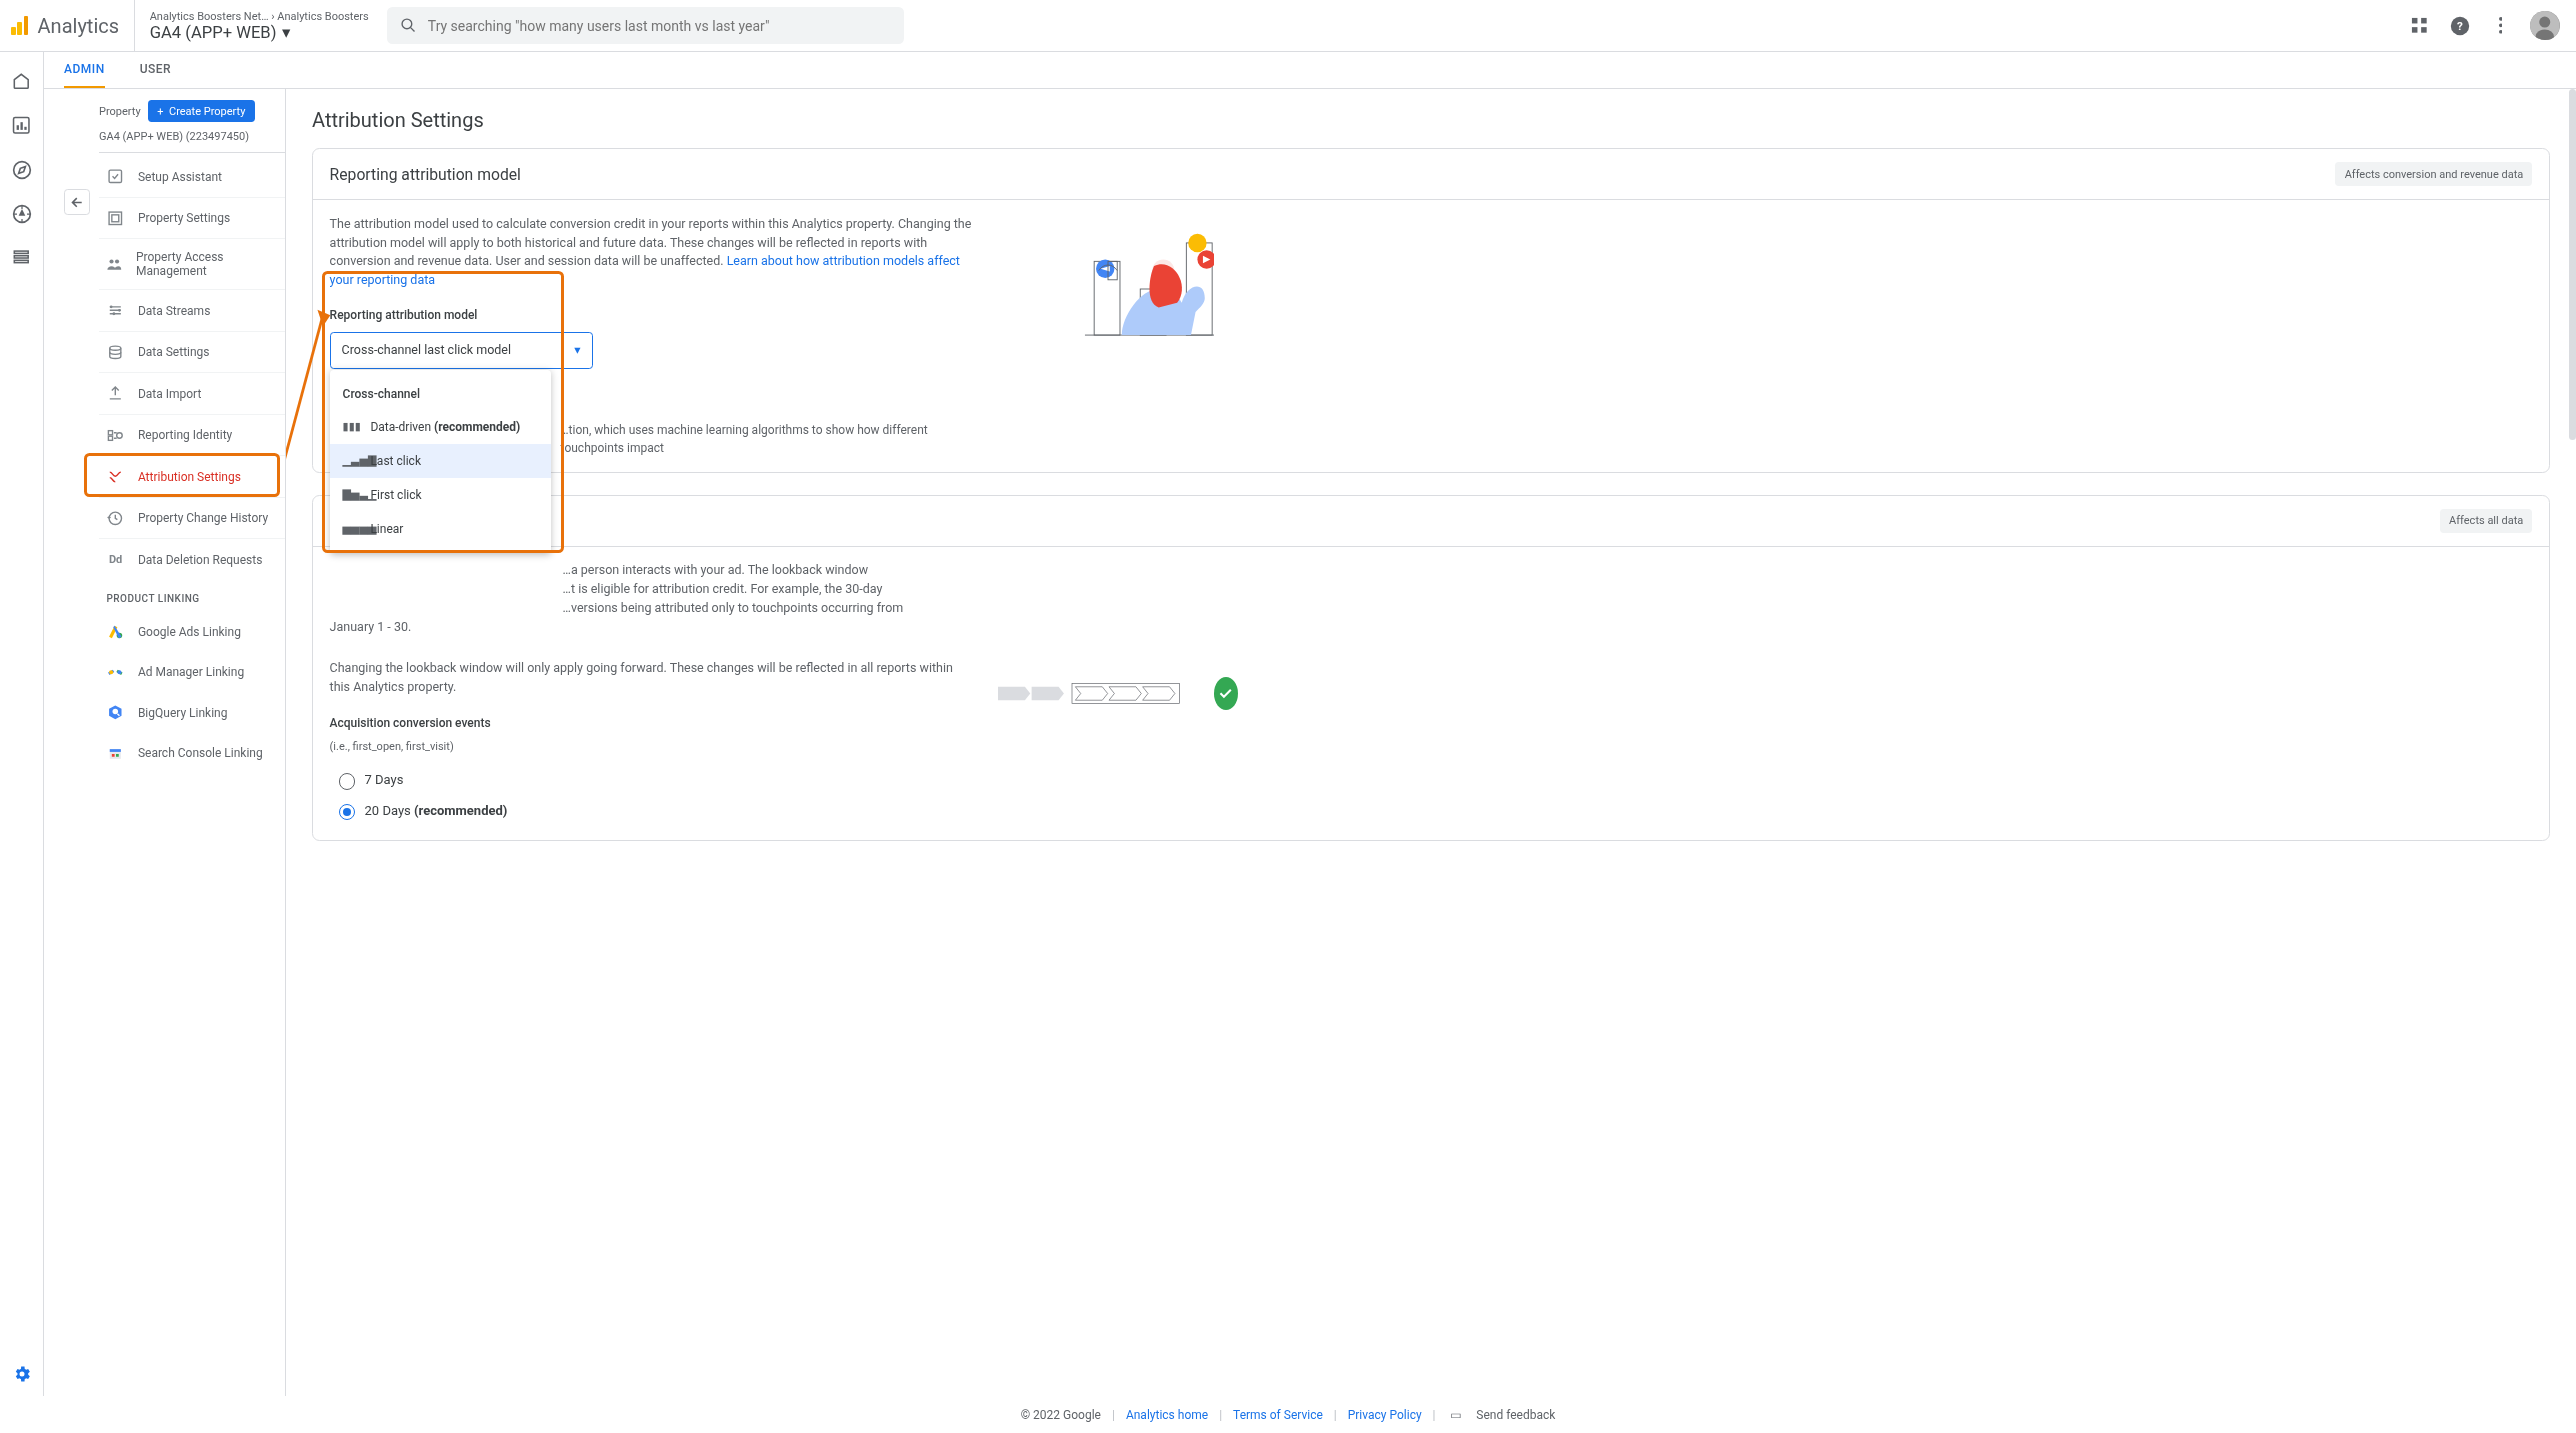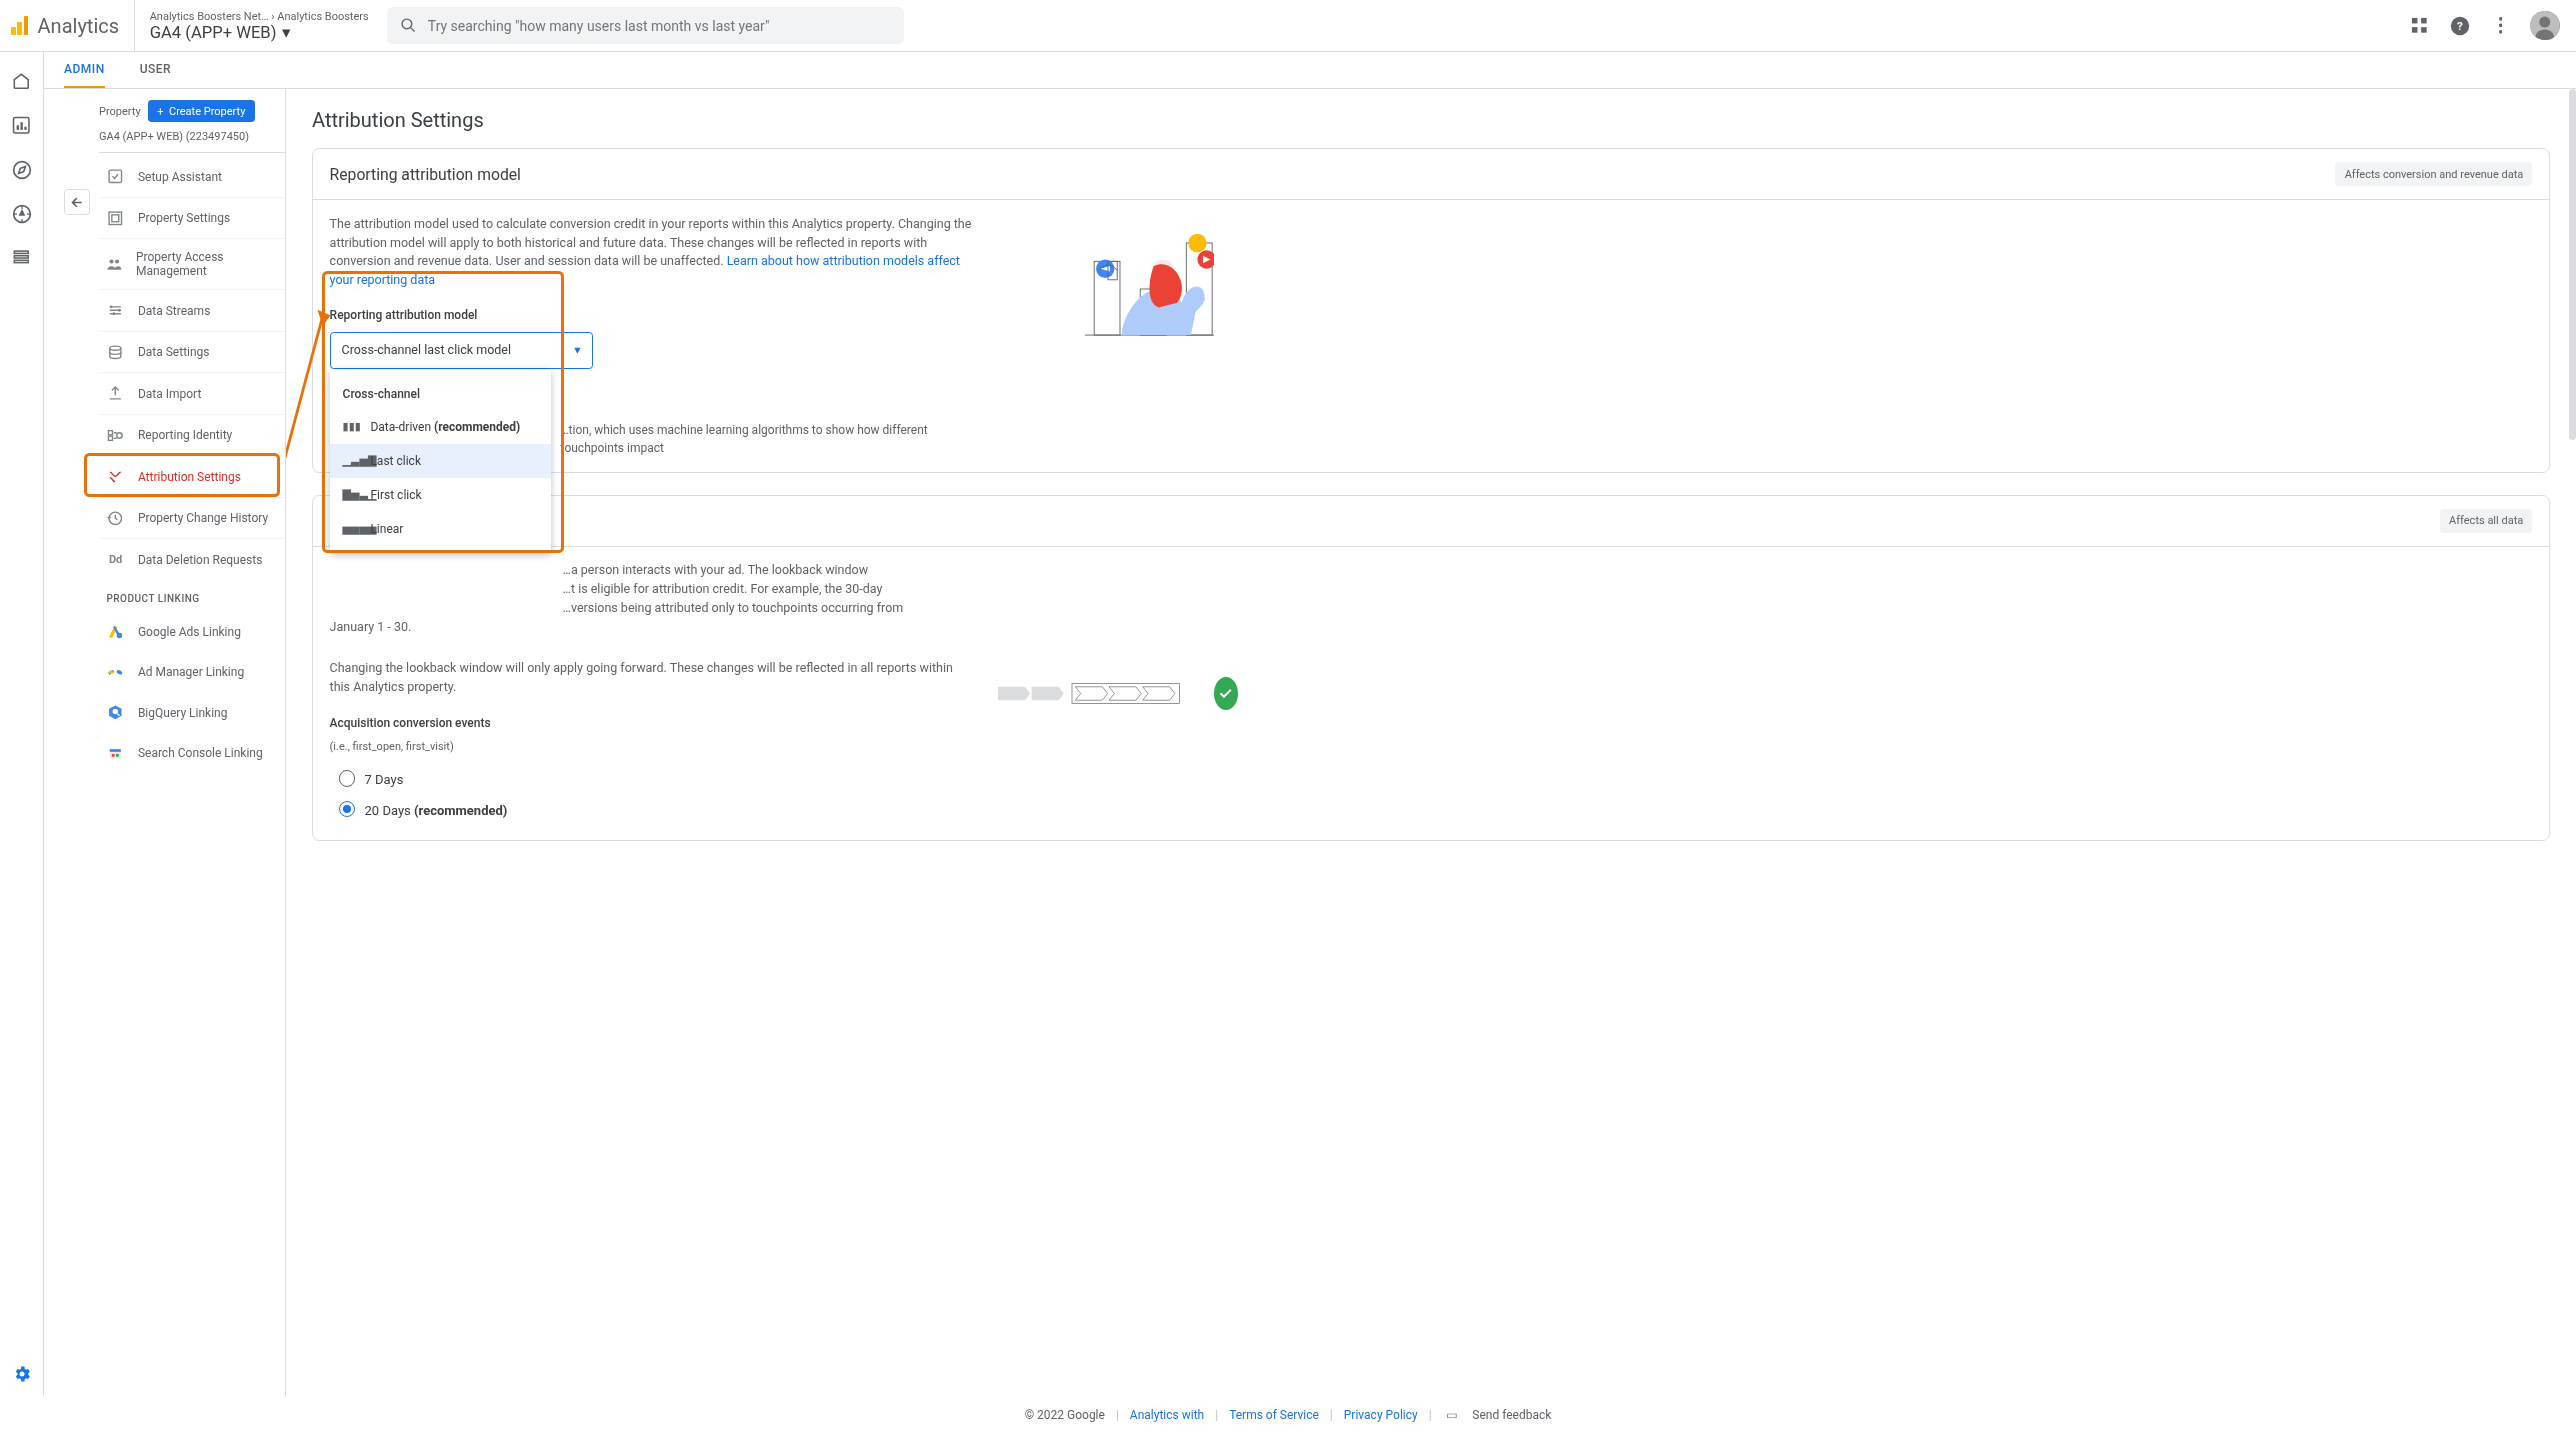--- a/index.html
+++ b/index.html
@@ -52,21 +52,21 @@
 .field-label{font-size:12px;color:#3c4043;font-weight:500;margin:16.6px 0 7.4px}
 .dropdown{width:263px;height:37px;border:0.9px solid #1a73e8;border-radius:3.7px;display:flex;align-items:center;justify-content:space-between;padding:0 11px;color:#3c4043;cursor:pointer;background:#fff}
 .dd-panel{position:absolute;top:221px;left:16.6px;width:221px;background:#fff;box-shadow:0 1.8px 7.4px rgba(0,0,0,.25);border-radius:3.7px;z-index:10;padding:7.4px 0}
 .dd-group{font-size:12px;font-weight:500;color:#3c4043;padding:9.2px 13px}
 .dd-item{display:flex;align-items:center;gap:13px;padding:10px 13px;font-size:12px;color:#3c4043;cursor:pointer}
 .dd-item.sel{background:#e8f0fe}
 .dd-icon{width:14.8px;font-size:11px;color:#5f6368}
 .illus{width:221px;height:148px;display:flex;align-items:center;justify-content:center}
 .lookback-illus{width:240px;display:flex;align-items:center;gap:7.4px}
 .green-check{width:33px;height:33px;border-radius:50%;background:#34a853;display:flex;align-items:center;justify-content:center;color:#fff}
-.radio-row{display:flex;align-items:flex-start;gap:9.2px;padding:5.5px 0;font-size:13px;color:#3c4043}
+.radio-row{display:flex;align-items:flex-end;gap:9.2px;padding:5.5px 0;font-size:13px;color:#3c4043}
 .radio{width:16.6px;height:16.6px;border:1.8px solid #5f6368;border-radius:50%;display:flex;align-items:center;justify-content:center}
 .radio.checked{border-color:#1a73e8}
 .radio.checked::after{content:"";width:8.3px;height:8.3px;border-radius:50%;background:#1a73e8}
 .scroll-ind{position:absolute;right:0;top:0;width:7.4px;height:351px;background:#dadce0;border-radius:3.7px}
 .footer{height:37px;display:flex;align-items:center;justify-content:center;font-size:12px;color:#5f6368;gap:11px}
 .footer a{color:#1a73e8;cursor:pointer}
 .pipe{color:#bdc1c6}
 svg{display:block}
 </style>
 </head>
@@ -445,21 +445,21 @@
           </div>
         </div>
       </div>
     </div>
   </div>
 </div>
 
 <div class="footer">
   <span>© 2022 Google</span>
     <span class="pipe">|</span>
-  <a>Analytics with</a>
+  <a>Analytics home</a>
     <span class="pipe">|</span>
   <a>Terms of Service</a>
     <span class="pipe">|</span>
   <a>Privacy Policy</a>
     <span class="pipe">|</span>
   <span style="margin:0 3.7px">▭</span>
   <span style="cursor:pointer">Send feedback</span>
 </div>
 
 

